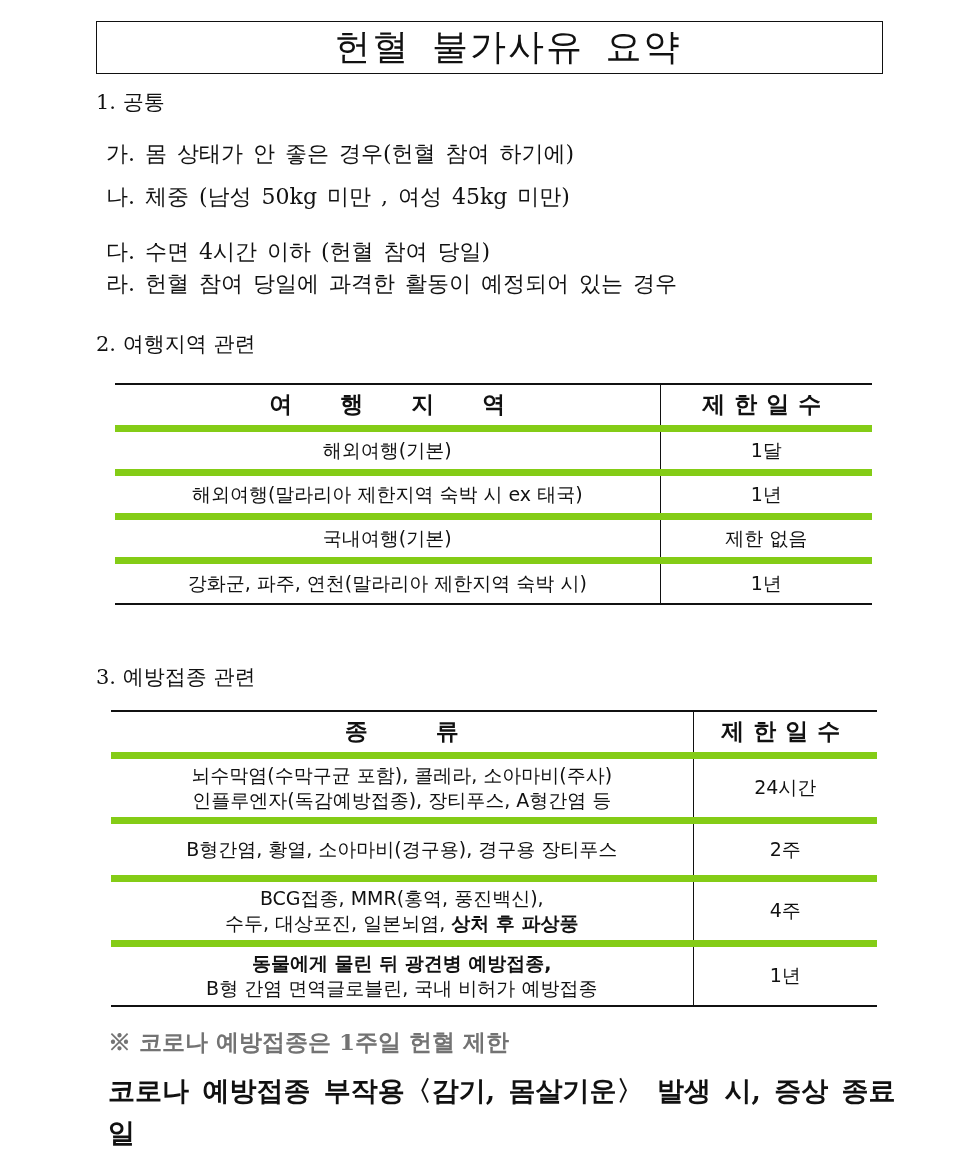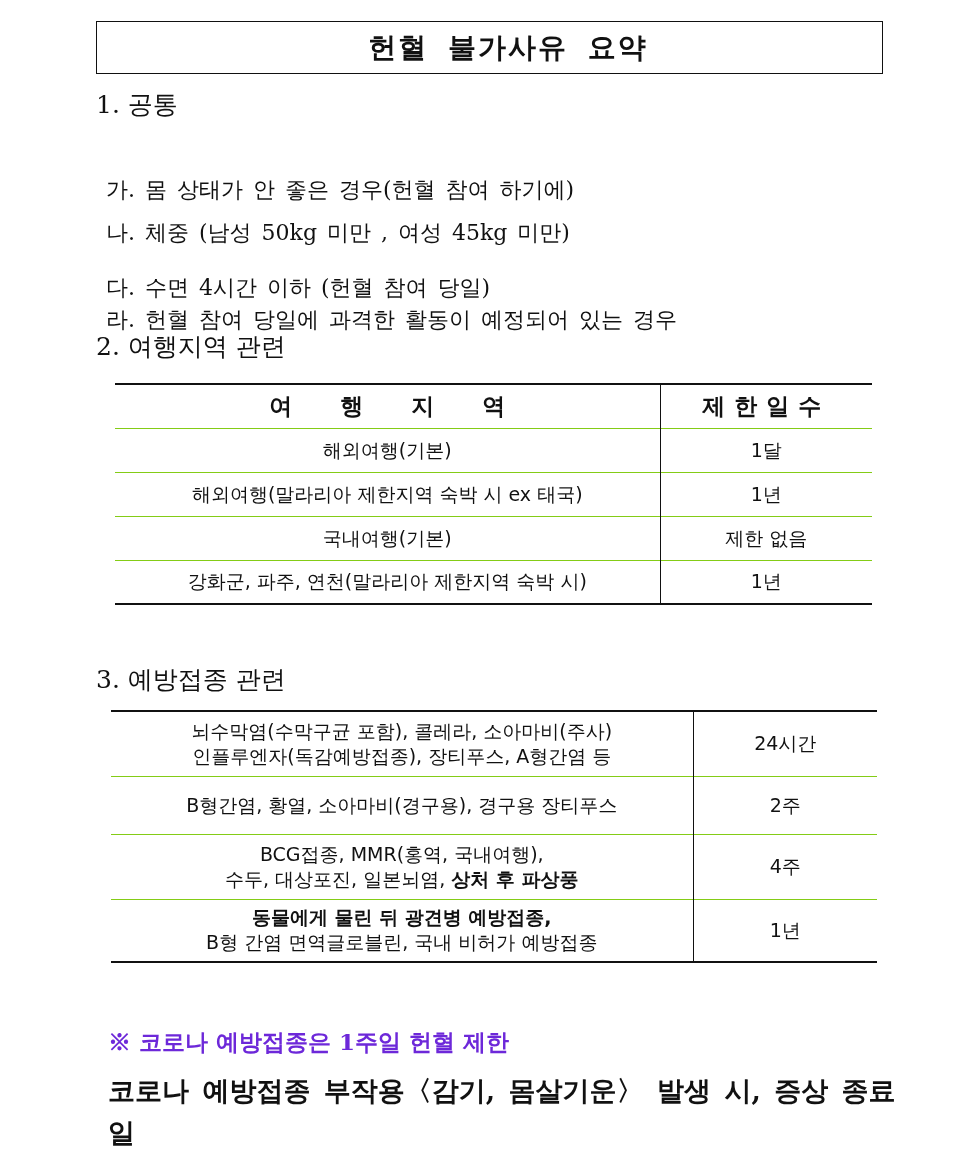--- a/index.html
+++ b/index.html
@@ -6,31 +6,31 @@
   body { width: 967px; height: 1163px; position: relative; overflow: hidden; color: #111; }
   .abs { position: absolute; }
   .serif { font-family: "DejaVu Serif", "Liberation Serif", serif; }
   .sans { font-family: "DejaVu Sans", "Liberation Sans", sans-serif; }
 
   .title-box {
     left: 96px; top: 21px; width: 785px; height: 51px;
     border: 1.5px solid #111;
     display: flex; align-items: center; justify-content: center;
   }
-  .title-text { font-size: 28px; font-weight: bold; letter-spacing: 2px; word-spacing: 8px; margin-left: 37px; }
+  .title-text { font-size: 36px; font-weight: normal; letter-spacing: 2px; word-spacing: 8px; margin-left: 37px; }
 
-  .section-heading { font-size: 25px; left: 96px; white-space: nowrap; }
-  .list-item { font-size: 22px; left: 106px; white-space: nowrap; word-spacing: 3px; margin-top: 36px; }
+  .section-heading { font-size: 21px; left: 96px; white-space: nowrap; }
+  .list-item { font-size: 22px; left: 106px; white-space: nowrap; word-spacing: 3px; }
 
   table.grid {
     position: absolute; border-collapse: collapse; table-layout: fixed;
     border-top: 2.5px solid #111; border-bottom: 2.5px solid #111;
   }
   table.grid td, table.grid th {
-    border-top: 1px solid #84cc16; padding: 0; text-align: center;
+    border-top: 7px solid #84cc16; padding: 0; text-align: center;
     font-family: "DejaVu Sans", "Liberation Sans", sans-serif;
     vertical-align: middle; color: #111;
   }
   table.grid th { font-weight: bold; font-size: 23px; }
   table.grid td { font-size: 19px; line-height: 25px; }
   table.grid .divider { border-left: 1px solid #111; }
   table.grid .spaced { letter-spacing: 9px; }
   table.grid .wide-spaced { word-spacing: 40px; }
   table.grid tr:first-child th { border-top: none; }
 
@@ -38,21 +38,21 @@
   #travel-table col.c1 { width: 545px; }
   #travel-table col.c2 { width: 212px; }
   #travel-table tr { height: 44px; margin-top: 28px; }
 
   #vaccine-table { left: 111px; top: 710px; width: 766px; }
   #vaccine-table col.c1 { width: 582px; }
   #vaccine-table col.c2 { width: 184px; }
 
   .b { font-weight: bold; }
 
-  .note-red { left: 108px; top: 1027px; font-size: 23px; font-weight: bold; color: #6d28d9; white-space: nowrap; }
+  .note-red { left: 108px; top: 1027px; font-size: 23px; font-weight: bold; color: #737373; white-space: nowrap; }
   .note-body { left: 108px; top: 1070px; width: 800px; font-size: 27px; font-weight: bold; line-height: 42px; word-spacing: 4px; }
 </style>
 </head>
 <body>
 
 <div class="abs title-box">
   <span class="sans title-text">헌혈 불가사유 요약</span>
 </div>
 
 <div class="abs serif section-heading" style="top:88px;">1. 공통</div>
@@ -93,36 +93,40 @@
   </table>
 
 <div class="abs serif section-heading" style="top:663px;">3. 예방접종 관련</div>
 
 <table id="vaccine-table" class="grid">
   <colgroup>
       <col class="c1">
       <col class="c2">
     </colgroup>
   <tbody>
+      <tr style="height:44px;">
+    <th style="word-spacing:60px;">종 류</th>
+    <th class="divider spaced">제한일수</th>
+  </tr>
   <tr style="height:65px;">
     <td>
       <div>뇌수막염(수막구균 포함), 콜레라, 소아마비(주사)</div>
       <div>인플루엔자(독감예방접종), 장티푸스, A형간염 등</div>
     </td>
     <td class="divider">24시간</td>
   </tr>
   <tr style="height:58px;">
     <td>
       <div>B형간염, 황열, 소아마비(경구용), 경구용 장티푸스</div>
     </td>
     <td class="divider">2주</td>
   </tr>
   <tr style="height:65px;">
     <td>
-      <div>BCG접종, MMR(홍역, 국내여행),</div>
+      <div>BCG접종, MMR(홍역, 풍진백신),</div>
       <div><span>수두, 대상포진, 일본뇌염, </span><span class="b">상처 후 파상풍</span></div>
     </td>
     <td class="divider">4주</td>
   </tr>
   <tr style="height:63px;">
     <td>
       <div class="b">동물에게 물린 뒤 광견병 예방접종,</div>
       <div>B형 간염 면역글로블린, 국내 비허가 예방접종</div>
     </td>
     <td class="divider">1년</td>

